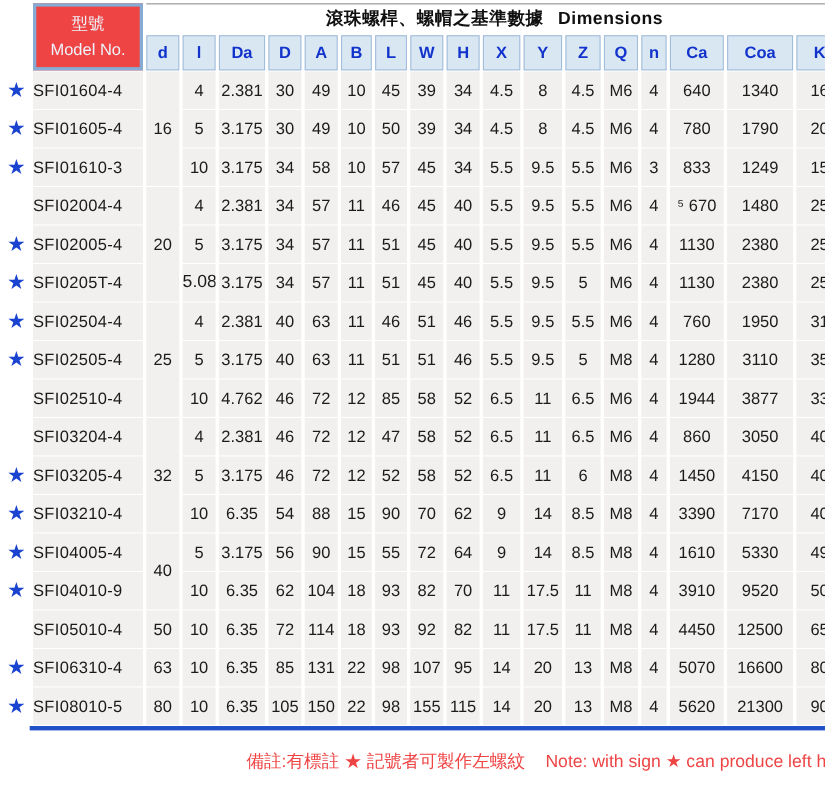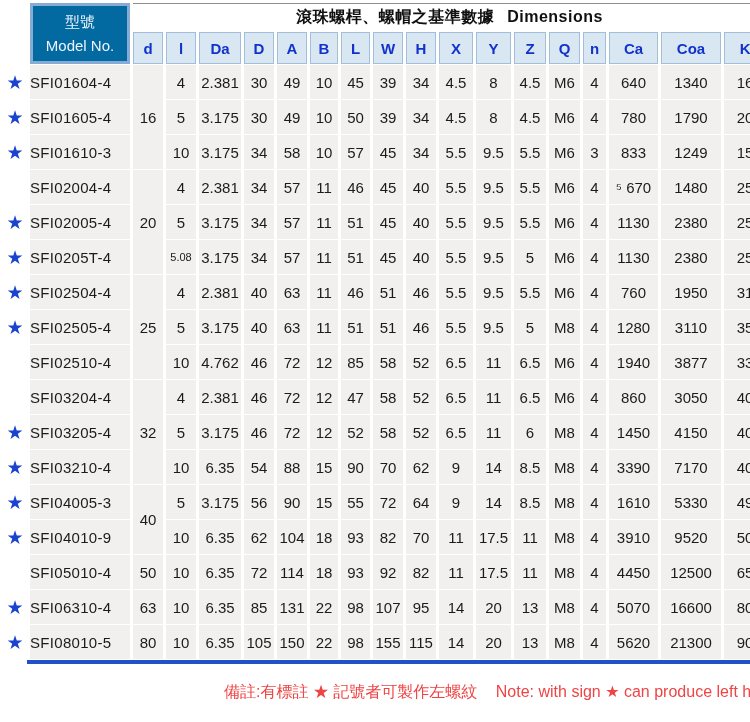--- a/index.html
+++ b/index.html
@@ -27,21 +27,21 @@
     font-size: 16px;
     font-weight: bold;
     color: #101010;
     text-align: center;
     vertical-align: middle;
     letter-spacing: 0.5px;
     white-space: nowrap;
   }
   th.title-band .title-en { margin-left: 8px; margin-top: 15px; }
   th.model-box {
-    background: #0369a1;
+    background: #ef4444;
     border: 3px solid #86abd4;
     color: #edf4fb;
     font-size: 15px;
     font-weight: normal;
     text-align: center;
     vertical-align: middle;
     line-height: 1.6;
   }
   tr.col-header-row th.col-h {
     background: #d9e7f3;
@@ -66,21 +66,21 @@
   tbody td.star-cell {
     background: transparent;
     color: #1a43d0;
     font-size: 19px;
     line-height: 1;
   }
   tbody td.model-cell {
     text-align: left;
     letter-spacing: 0.3px;
   }
-  tbody td.small { font-size: 11px; }
+  tbody td.small { font-size: 16px; }
   .bottom-rule {
     margin-left: 27px;
     width: 723px;
     height: 4px;
     background: #2250c8;
   }
   .footnote {
     margin-top: 18px;
     padding-left: 224px;
     font-size: 16px;
@@ -320,21 +320,21 @@
           <td>72</td>
           <td>12</td>
           <td>85</td>
           <td>58</td>
           <td>52</td>
           <td>6.5</td>
           <td>11</td>
           <td>6.5</td>
           <td>M6</td>
           <td>4</td>
-          <td>1940</td>
+          <td>1944</td>
           <td>3877</td>
           <td>33</td>
         </tr>
         <tr>
           <td class="star-cell"></td>
           <td class="model-cell">SFI03204-4</td>
           <td rowspan="3">32</td>
           <td>4</td>
           <td>2.381</td>
           <td>46</td>
@@ -387,21 +387,21 @@
           <td>14</td>
           <td>8.5</td>
           <td>M8</td>
           <td>4</td>
           <td>3390</td>
           <td>7170</td>
           <td>40</td>
         </tr>
         <tr>
           <td class="star-cell">★</td>
-          <td class="model-cell">SFI04005-3</td>
+          <td class="model-cell">SFI04005-4</td>
           <td rowspan="2">40</td>
           <td>5</td>
           <td>3.175</td>
           <td>56</td>
           <td>90</td>
           <td>15</td>
           <td>55</td>
           <td>72</td>
           <td>64</td>
           <td>9</td>

